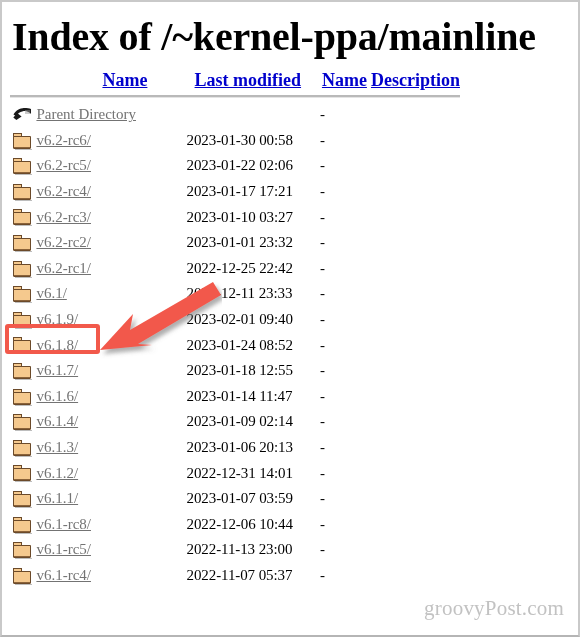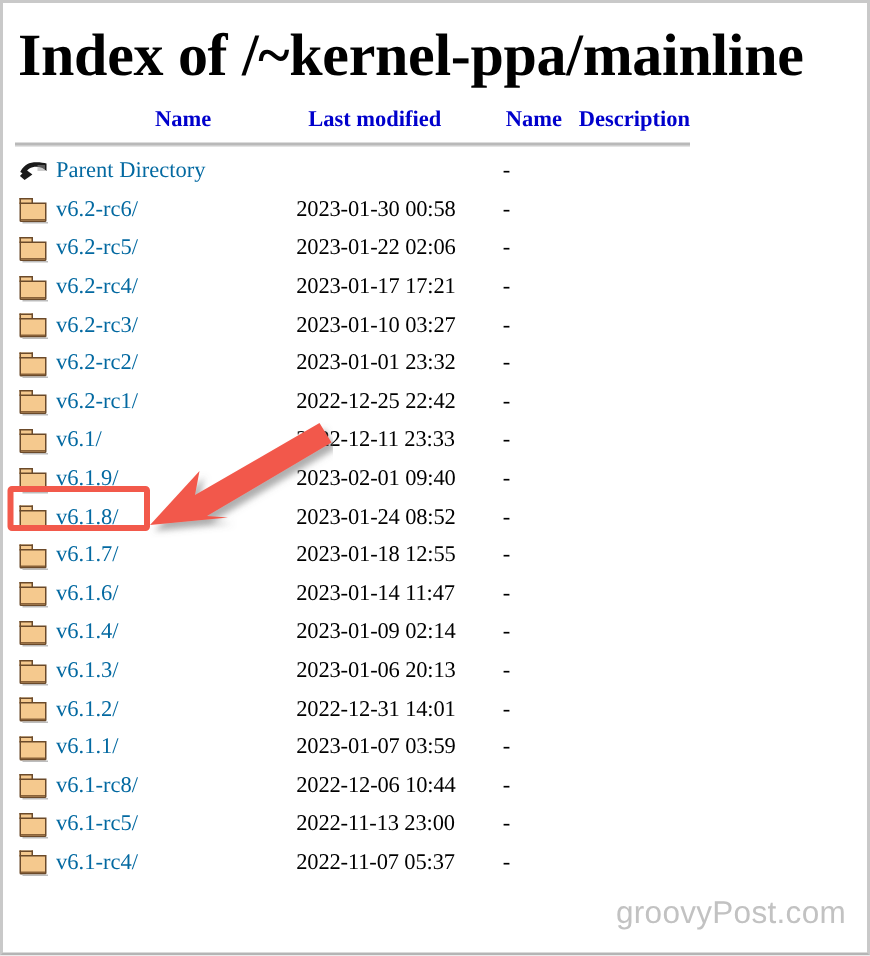--- a/index.html
+++ b/index.html
@@ -61,21 +61,22 @@
   .col-desc   { width: 62px; }
 
   
   .hdr-row th {
     height: 30px;
     padding-bottom: 2px;
   }
   .hdr-link {
     color: #0000cc;
     font-weight: bold;
-    font-size: 15px;
+    font-size: 18px;
+    text-decoration: underline;
     white-space: nowrap;
     cursor: pointer;
   }
   .hdr-name { padding-left: 66px; }
   .hdr-date { padding-left: 8px; }
   .hdr-size { padding-left: 2px; }
   .hdr-desc { padding-left: 2px; }
 
   
   .rule-row td {
@@ -89,21 +90,22 @@
   }
 
   
   .entry td {
     height: 25.6px;
   }
   .entry .cell-name {
     white-space: nowrap;
   }
   .flink {
-    color: #0369a1;
+    color: #737373;
+    text-decoration: underline;
     font-size: 15px;
     white-space: nowrap;
     cursor: pointer;
   }
   .cell-date {
     white-space: nowrap;
     font-size: 15px;
     padding-left: 11px;
     letter-spacing: -0.1px;
   }
@@ -183,21 +185,21 @@
     width: 125px;
     height: 85px;
     pointer-events: none;
   }
 
   
   #watermark {
     position: absolute;
     right: 14px;
     bottom: 14px;
-    font-family: Liberation Sans, sans-serif;
+    font-family: Liberation Serif, serif;
     font-size: 21px;
     color: #c2c2c2;
     letter-spacing: 0.2px;
     white-space: nowrap;
   }
 </style>
 </head>
 <body>
 
 <div id="page">

